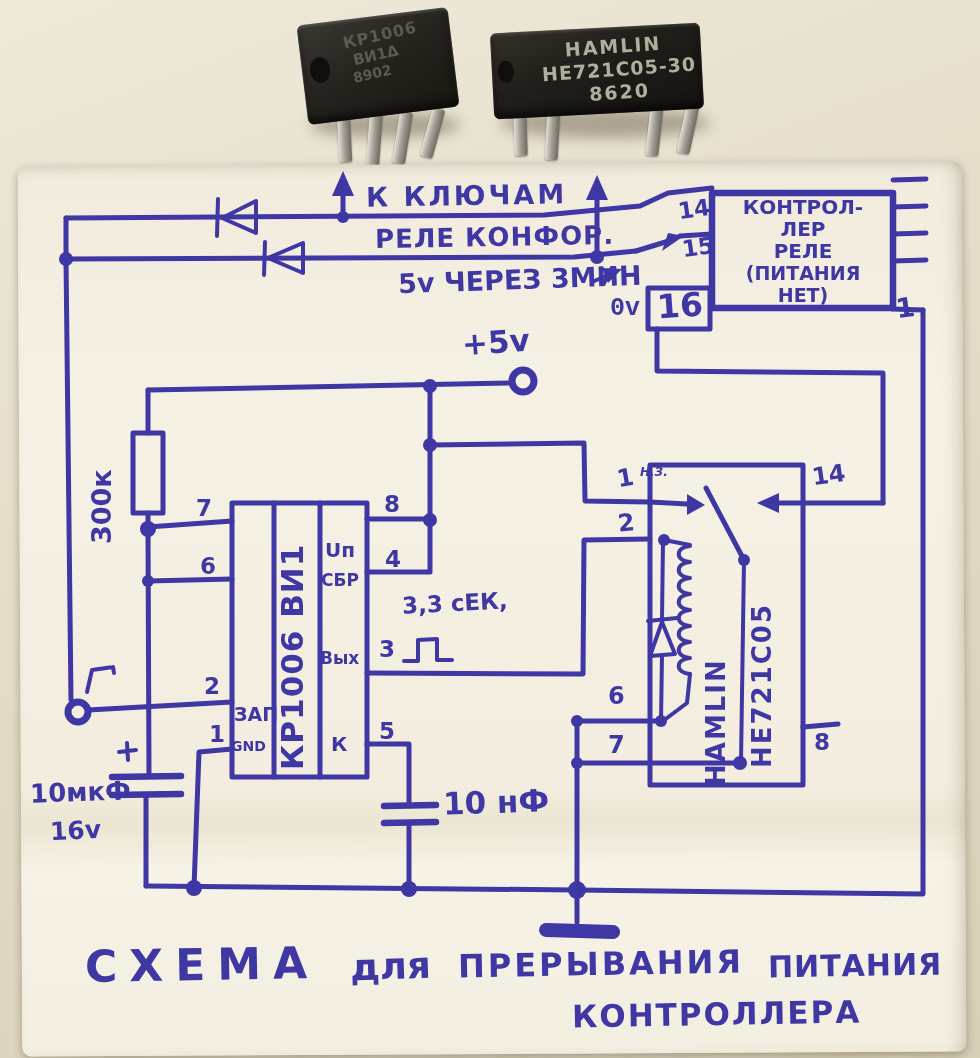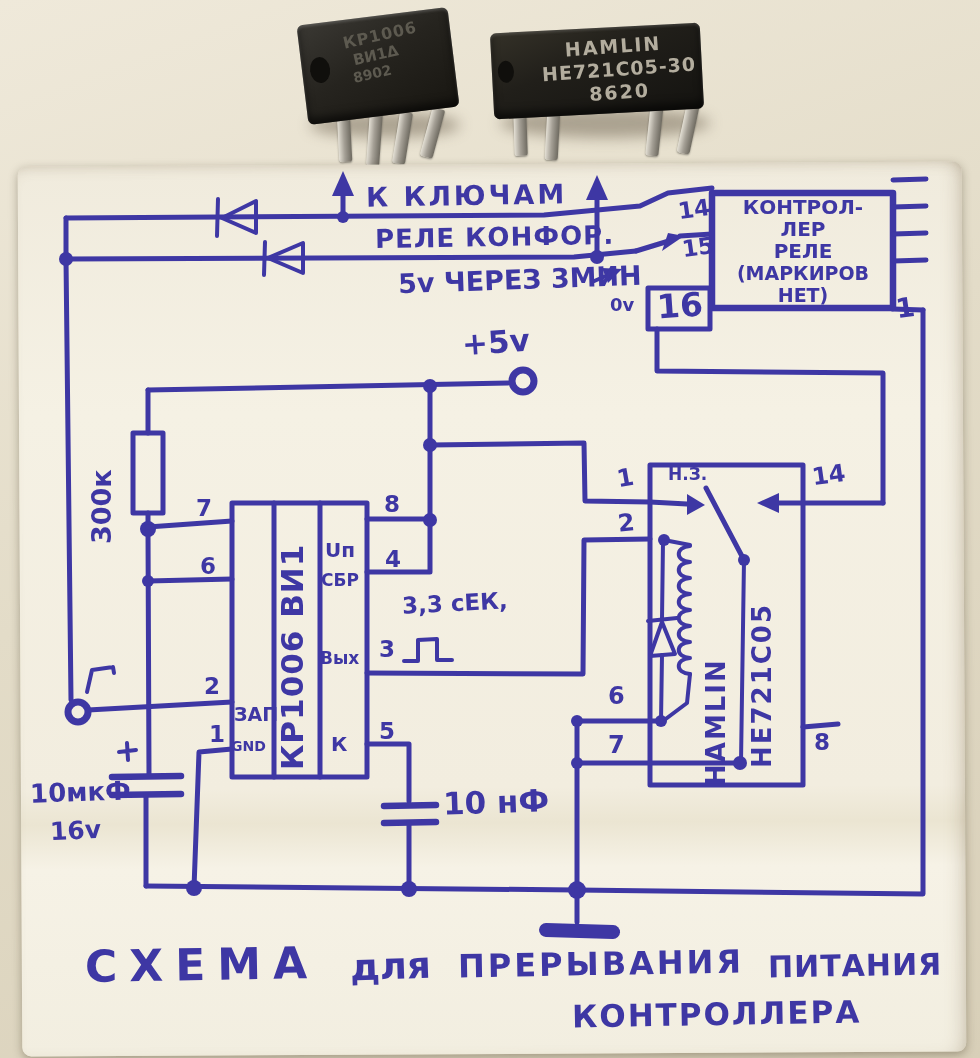--- a/index.html
+++ b/index.html
@@ -229,27 +229,27 @@
 
     <g>
       <path class="w" d="M577,890 L577,922"></path>
       <path class="thick" d="M546,930 L613,932"></path>
     </g>
   </svg>
 
   <div class="lbl" style="left:366px;top:182px;font-size:27px;letter-spacing:3px;transform:rotate(-1deg);">К КЛЮЧАМ</div>
   <div class="lbl" style="left:375px;top:224px;font-size:26px;letter-spacing:1px;transform:rotate(-1deg);">РЕЛЕ КОНФОР.</div>
   <div class="lbl" style="left:398px;top:266px;font-size:27px;transform:rotate(-2deg);">5v ЧЕРЕЗ 3МИН</div>
-  <div class="lbl" style="left:610px;top:296px;font-size:18px;">0v</div>
+  <div class="lbl" style="left:610px;top:296px;font-size:25px;font-family:Liberation Mono, monospace;">0v</div>
 
   <div class="ctrl-text">
     <div style="font-size:20px;">КОНТРОЛ-</div>
     <div style="font-size:20px;">ЛЕР</div>
     <div style="font-size:20px;">РЕЛЕ</div>
-    <div style="font-size:19px;">(МАРКИРОВ</div>
+    <div style="font-size:19px;">(ПИТАНИЯ</div>
     <div style="font-size:19px;">НЕТ)</div>
   </div>
   <div class="lbl" style="left:678px;top:197px;font-size:23px;transform:rotate(-8deg);">14</div>
   <div class="lbl" style="left:682px;top:235px;font-size:23px;transform:rotate(-8deg);">15</div>
   <div class="lbl" style="left:657px;top:289px;font-size:33px;transform:rotate(-4deg);">16</div>
   <div class="lbl" style="left:896px;top:294px;font-size:27px;transform:rotate(-8deg);">1</div>
 
   <div class="lbl" style="left:462px;top:326px;font-size:31px;transform:rotate(-4deg);">+5v</div>
   <div class="lbl vtext" style="left:88px;top:426px;height:118px;font-size:27px;">300к</div>
 
@@ -267,21 +267,21 @@
   <div class="lbl" style="left:321px;top:572px;font-size:17px;">СБР</div>
   <div class="lbl" style="left:320px;top:650px;font-size:17px;">Вых</div>
   <div class="lbl" style="left:331px;top:734px;font-size:20px;">К</div>
   <div class="lbl vtext" style="left:276px;top:514px;height:256px;font-size:31px;letter-spacing:1px;">КР1006 ВИ1</div>
 
   <div class="lbl" style="left:402px;top:591px;font-size:23px;transform:rotate(-3deg);">3,3 сЕК,</div>
   <div class="lbl" style="left:30px;top:779px;font-size:26px;transform:rotate(-2deg);">10мкФ</div>
   <div class="lbl" style="left:50px;top:818px;font-size:25px;transform:rotate(-3deg);">16v</div>
   <div class="lbl" style="left:443px;top:786px;font-size:31px;transform:rotate(-2deg);">10 нФ</div>
 
-  <div class="lbl" style="left:668px;top:466px;font-size:17px;">Н.З.</div>
+  <div class="lbl" style="left:640px;top:466px;font-size:12px;font-style:italic;">Н.З.</div>
   <div class="lbl" style="left:617px;top:466px;font-size:24px;transform:rotate(-10deg);">1</div>
   <div class="lbl" style="left:618px;top:511px;font-size:24px;transform:rotate(-6deg);">2</div>
   <div class="lbl" style="left:608px;top:684px;font-size:24px;">6</div>
   <div class="lbl" style="left:608px;top:733px;font-size:24px;">7</div>
   <div class="lbl" style="left:814px;top:730px;font-size:23px;">8</div>
   <div class="lbl" style="left:812px;top:463px;font-size:24px;transform:rotate(-8deg);">14</div>
   <div class="lbl vtext" style="left:703px;top:558px;height:228px;font-size:26px;letter-spacing:2px;">HAMLIN</div>
   <div class="lbl vtext" style="left:749px;top:492px;height:276px;font-size:26px;letter-spacing:2px;">HE721C05</div>
 
   <div class="lbl" style="left:85px;top:942px;font-size:44px;letter-spacing:12px;transform:rotate(-1deg);">СХЕМА</div>

